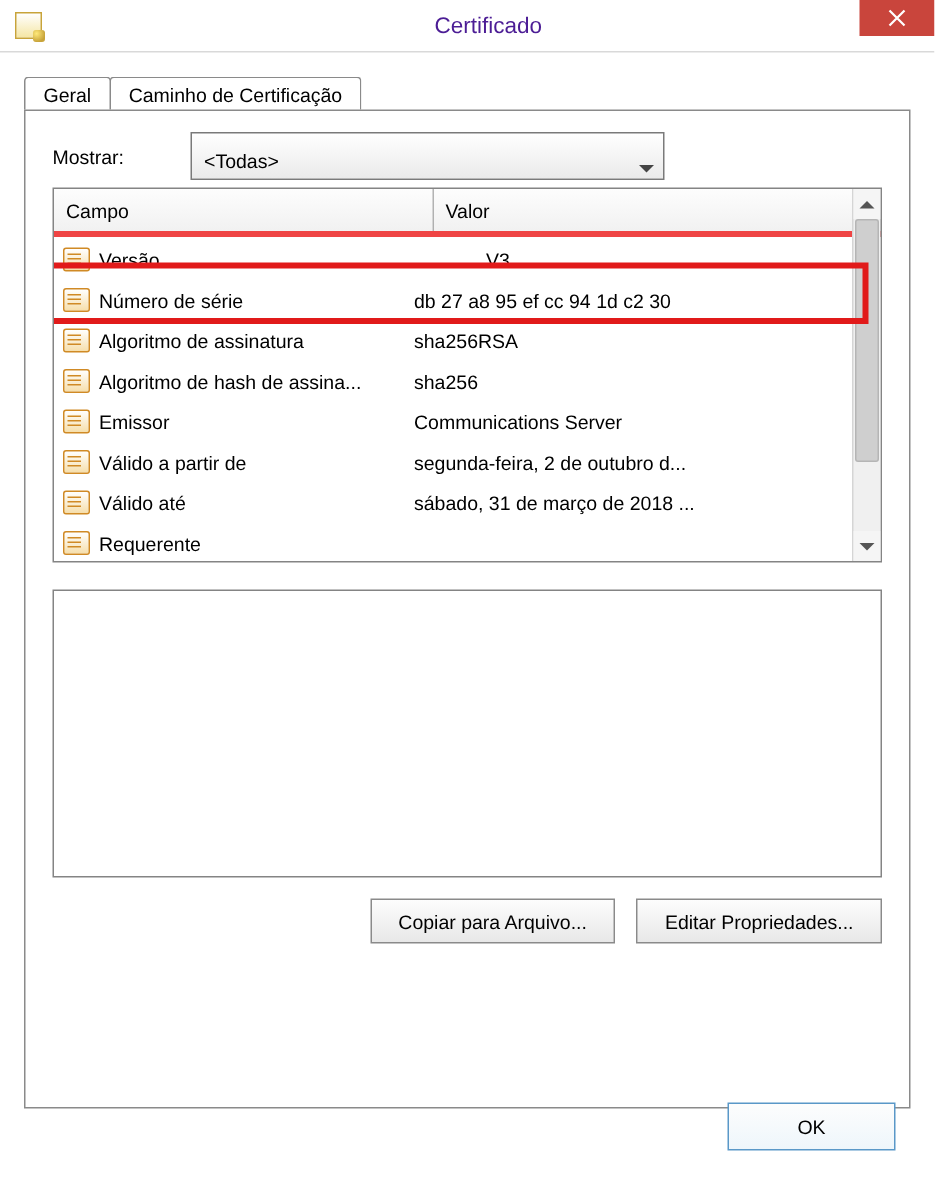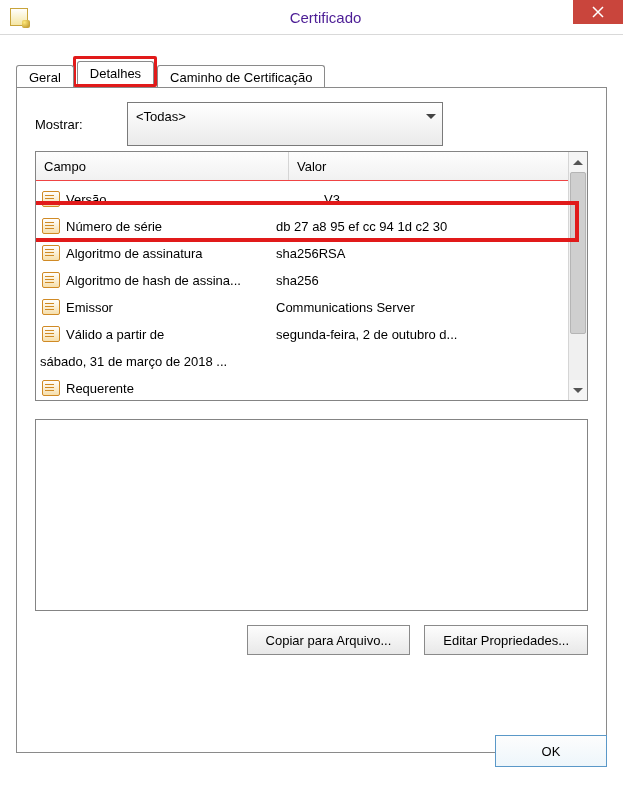--- a/index.html
+++ b/index.html
@@ -10,36 +10,36 @@
   .appicon{width:16px;height:16px;margin-left:10px;background:linear-gradient(#fff,#f5e6a4);border:1px solid #c8a43a;position:relative}
   .appicon::after{content:"";position:absolute;right:-3px;bottom:-3px;width:8px;height:8px;background:radial-gradient(circle at 30% 30%,#ffe97a,#c8a43a 70%);border-radius:2px}
   .title{flex:1;text-align:center;font-size:15px;color:#4c1d95}
   .closebtn{width:50px;height:24px;background:#c9453c;position:absolute;right:0;top:0;display:flex;align-items:center;justify-content:center}
   .closebtn svg{stroke:#fff;stroke-width:1.5}
 
   
   .body{padding:10px 16px 0 16px}
 
   
-  .tabbar{display:flex;align-items:flex-end;height:26px;margin-top:16px;position:relative}
+  .tabbar{display:flex;align-items:flex-end;height:26px;margin-top:2px;position:relative}
   .tab{border:1px solid #8a8a8a;border-bottom:none;background:#fff;padding:4px 12px 3px 12px;font-size:13px;border-radius:3px 3px 0 0;margin-right:-1px;position:relative;top:1px;cursor:pointer}
   .tab.active{background:#fff;z-index:2}
   .tab-highlight{border:3px solid #e11a1a;border-radius:2px;padding:1px}
 
   .tab-page{border:1px solid #8a8a8a;height:666px;box-sizing:border-box;padding:14px 18px 14px 18px;position:relative;background:#fff}
 
   
   .filter-row{display:flex;align-items:center;margin-bottom:5px}
   .filter-label{width:92px}
-  .combo{flex:0 0 300px;height:26px;border:1px solid #7a7a7a;background:linear-gradient(#fff,#eaeaea);display:flex;align-items:center;justify-content:space-between;padding:0 6px 16px 8px;cursor:pointer}
+  .combo{flex:0 0 300px;height:26px;border:1px solid #7a7a7a;background:linear-gradient(#fff,#eaeaea);display:flex;align-items:flex-end;justify-content:space-between;padding:0 6px 4px 8px;cursor:pointer}
   .combo .arrow{width:0;height:0;border-left:5px solid transparent;border-right:5px solid transparent;border-top:5px solid #444}
 
   
   .listbox{border:1px solid #848484;height:248px;position:relative;overflow:hidden;background:#fff}
-  .lb-header{display:flex;height:28px;border-bottom:1px solid #ef4444;background:#000000}
+  .lb-header{display:flex;height:28px;border-bottom:4px solid #ef4444;background:#000000}
   .lb-hcell{flex:0 0 auto;display:flex;align-items:center;padding:0 8px;border-right:1px solid #d5d5d5;font-size:13px;background:linear-gradient(#fdfdfd,#f1f1f1)}
   .lb-body{position:absolute;top:28px;bottom:0;left:0;right:18px;overflow:hidden}
   .lb-row{display:flex;height:27px;align-items:flex-end}
   .cell-field{display:flex;align-items:center;padding-left:6px;box-sizing:border-box}
   .cell-val{padding-left:4px;box-sizing:border-box;white-space:nowrap;overflow:hidden;text-overflow:clip}
   .fldicon{width:16px;height:14px;margin-right:6px;border:1px solid #d08a25;background:linear-gradient(#fff,#f6dfac);border-radius:2px;position:relative;flex:0 0 auto}
   .fldicon::before{content:"";position:absolute;left:2px;top:3px;width:9px;height:1px;background:#d08a25;box-shadow:0 3px 0 #d08a25,0 6px 0 #d08a25}
   .lb-scroll{position:absolute;right:0;top:0;bottom:0;width:18px;background:#f0f0f0;border-left:1px solid #d5d5d5}
   .sb-btn{height:20px;background:#f5f5f5;display:flex;align-items:center;justify-content:center}
   .sb-btn .tri{width:0;height:0;border-left:5px solid transparent;border-right:5px solid transparent}
@@ -50,21 +50,21 @@
   .row-highlight{position:absolute;border:4px solid #e11a1a;pointer-events:none;height:33px;left:-14px;right:8px;top:52px;z-index:5}
 
   
   .detailbox{border:1px solid #848484;height:190px;margin-top:18px;background:#fff}
 
   
   .btnrow{display:flex;justify-content:flex-end;gap:14px;margin-top:14px}
   .btn{height:28px;padding:0 18px;border:1px solid #8a8a8a;background:linear-gradient(#fdfdfd,#e8e8e8);font-size:13px;display:flex;align-items:center;cursor:pointer}
 
   
-  .footer{position:absolute;right:16px;bottom:18px}
+  .footer{position:absolute;right:26px;bottom:18px}
   .okbtn{width:110px;height:30px;border:1px solid #5a98c8;background:linear-gradient(#fdfdfd,#eef6fb);font-size:13px;display:flex;align-items:center;justify-content:center;cursor:pointer}
 </style>
 </head>
 <body>
 
 <div class="wrapper">
 
   <div class="titlebar">
     <div class="appicon"></div>
     <div class="title">Certificado</div>
@@ -72,23 +72,20 @@
       <svg width="12" height="12" viewBox="0 0 12 12">
           <path d="M1 1 L11 11 M11 1 L1 11"></path>
         </svg>
     </div>
   </div>
 
   <div class="body">
 
     <div class="tabbar">
       <div class="tab">Geral</div>
-      <span class="tab-highlight">
-        <div class="tab active">Detalhes</div>
-      </span>
       <div class="tab">Caminho de Certificação</div>
     </div>
 
     <div class="tab-page">
 
       <div class="filter-row">
         <div class="filter-label">Mostrar:</div>
         <div class="combo">
           <span>&lt;Todas&gt;</span>
           <span class="arrow"></span>
@@ -137,20 +134,24 @@
               <div class="cell-val" style="flex: 1 1 auto;">Communications Server</div>
             </div>
             <div class="lb-row">
               <div class="cell-field" style="width: 236px;">
                 <span class="fldicon"></span>
                 <span>Válido a partir de</span>
               </div>
               <div class="cell-val" style="flex: 1 1 auto;">segunda-feira, 2 de outubro d...</div>
             </div>
             <div class="lb-row">
+              <div class="cell-field" style="width: 236px;">
+                <span class="fldicon"></span>
+                <span>Válido até</span>
+              </div>
               <div class="cell-val" style="flex: 1 1 auto;">sábado, 31 de março de 2018 ...</div>
             </div>
             <div class="lb-row">
               <div class="cell-field" style="width: 236px;">
                 <span class="fldicon"></span>
                 <span>Requerente</span>
               </div>
             </div>
           </div>
 

